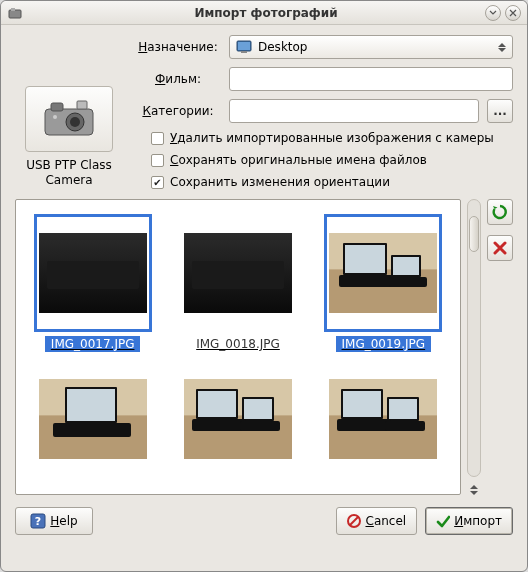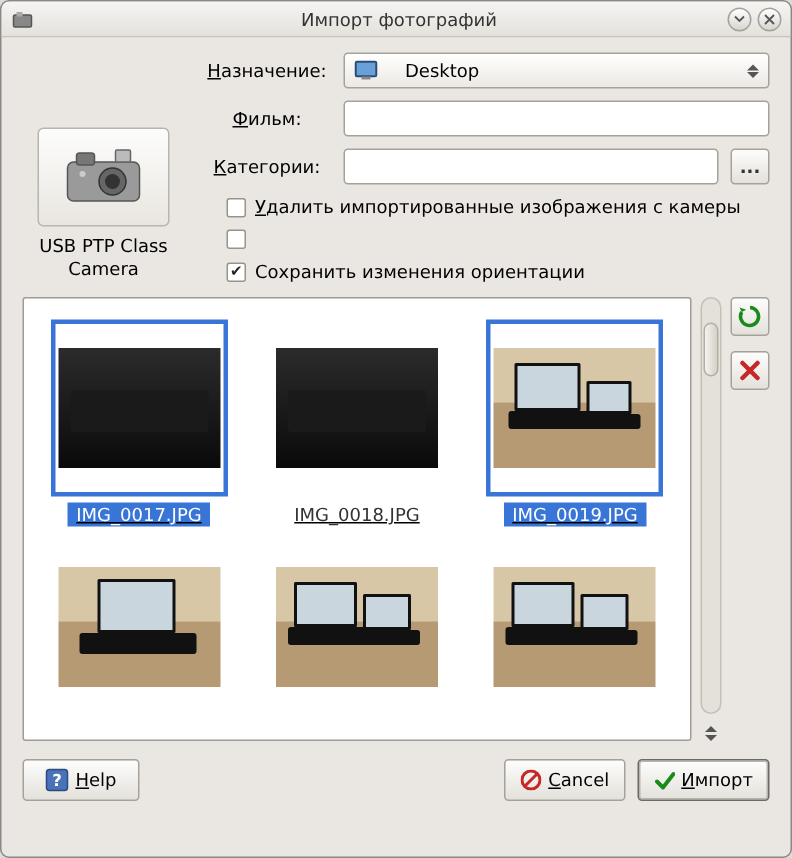--- a/index.html
+++ b/index.html
@@ -30,21 +30,21 @@
     padding: 0 6px;
     position: relative;
   }
   .titlebar-icon {
     width: 16px; height: 16px;
     display: flex; align-items: center; justify-content: center;
   }
   .titlebar-title {
     flex: 1;
     text-align: center;
-    font-weight: normal;
+    font-weight: bold;
     color: #333;
     margin-left: 24px;
   }
   .titlebar-buttons {
     display: flex;
     gap: 4px;
   }
   .tb-btn {
     width: 16px; height: 16px;
     border-radius: 50%;
@@ -101,21 +101,21 @@
   }
   .combo {
     flex: 1;
     height: 24px;
     background: linear-gradient(#fff, #ece9e3);
     border: 1px solid #a6a29a;
     border-radius: 3px;
     display: flex;
     align-items: center;
     padding: 0 6px;
-    gap: 18px;
+    gap: 6px;
     position: relative;
   }
   .combo-arrow {
     position: absolute;
     right: 6px;
     display: flex;
     flex-direction: column;
     gap: 1px;
   }
   .tri-up {
@@ -368,20 +368,21 @@
           <div class="text-input"></div>
           <div class="small-btn">...</div>
         </div>
 
         <div class="checkbox-row">
           <div class="chk"></div>
           <span><span class="u">У</span>далить импортированные изображения с камеры</span>
         </div>
         <div class="checkbox-row">
           <div class="chk"></div>
+          <span><span class="u">С</span>охранять оригинальные имена файлов</span>
         </div>
         <div class="checkbox-row">
           <div class="chk">✔</div>
           <span>Сохранить изменения ориентации</span>
         </div>
       </div>
     </div>
 
     <div class="thumbs-area">
       <div class="thumbs-frame">

